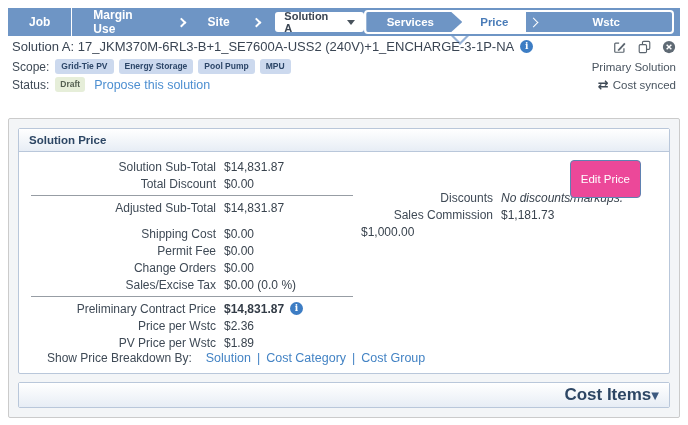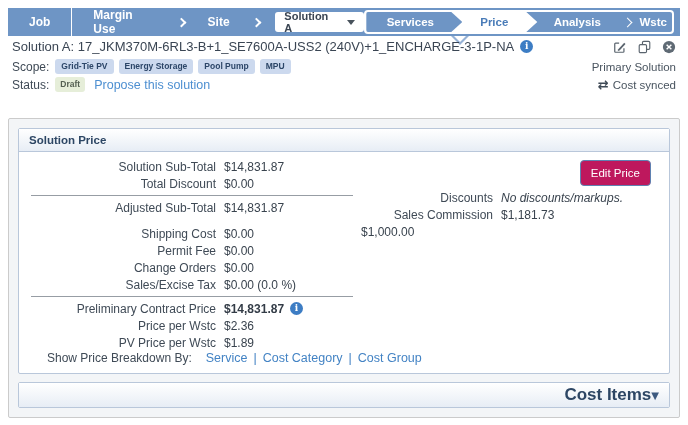--- a/index.html
+++ b/index.html
@@ -87,23 +87,23 @@
   .prow .val { margin-left:8px; color:#39434e; display:flex; align-items:center; }
   .prow.bold .val { font-weight:bold; color:#333c47; }
   .divider { border-top:1px solid #979da4; margin:3px 0; }
   .spacer { height:9px; }
 
   .col-right { flex:1; position:relative; padding-top:31px; }
   .prow-r { display:flex; align-items:center; height:17px; font-size:12px; }
   .prow-r .lbl { width:140px; text-align:right; color:#3f4a56; }
   .prow-r .val { margin-left:8px; color:#39434e; }
   .prow-r .val.italic { font-style:italic; }
-  .edit-price-btn { position:absolute; top:2px; right:6px; background:#be185d;
+  .edit-price-btn { position:absolute; top:2px; right:16px; background:#ec4899;
          color:#fff; border:1px solid #5f81b1; border-radius:4px; font-size:11.5px;
-         padding:6px 10px; cursor:pointer; font-family:"Liberation Sans", sans-serif; }
+         padding:12px 10px; cursor:pointer; font-family:"Liberation Sans", sans-serif; }
 
   .breakdown-row { display:flex; align-items:center; padding-left:16px;
          font-size:12px; color:#3f4a56; }
   .breakdown-links { display:flex; align-items:center; margin-left:14px; }
   .bd-link { color:#4383c4; font-size:12.5px; cursor:pointer; }
   .bd-sep { color:#4383c4; margin:0 6px; font-size:12.5px; }
 
   .cost-items-panel { margin-top:8px; }
   .cost-items-header { height:24px; display:flex; align-items:center;
          justify-content:flex-end; padding:0 10px;
@@ -126,21 +126,20 @@
       <span class="nav-tab-left">Site</span>
       <span class="chev"></span>
       <div class="solution-dropdown">
         <span>Solution A</span>
         <span class="dd-caret"></span>
       </div>
     </div>
     <div class="nav-right">
       <div class="seg seg-services">Services</div>
       <div class="seg seg-price">Price</div>
-      <div class="seg seg-analysis">Analysis</div>
       <div class="seg-chevsep">
           <span class="chev"></span>
         </div>
       <div class="seg seg-docs">Wstc</div>
     </div>
   </div>
   <div class="nav-caret-outer"></div>
   <div class="nav-caret-inner"></div>
 
   <div class="header-block">
@@ -250,21 +249,21 @@
                 <span class="val">$1,181.73</span>
               </div>
             <div class="prow-r">
                 <span class="val">$1,000.00</span>
               </div>
           </div>
         </div>
         <div class="breakdown-row">
           <span>Show Price Breakdown By:</span>
           <span class="breakdown-links">
-            <span class="bd-link">Service</span>
+            <span class="bd-link">Solution</span>
             <span class="bd-sep">|</span>
             <span class="bd-link">Cost Category</span>
             <span class="bd-sep">|</span>
             <span class="bd-link">Cost Group</span>
           </span>
         </div>
       </div>
     </div>
 
     <div class="panel cost-items-panel">

